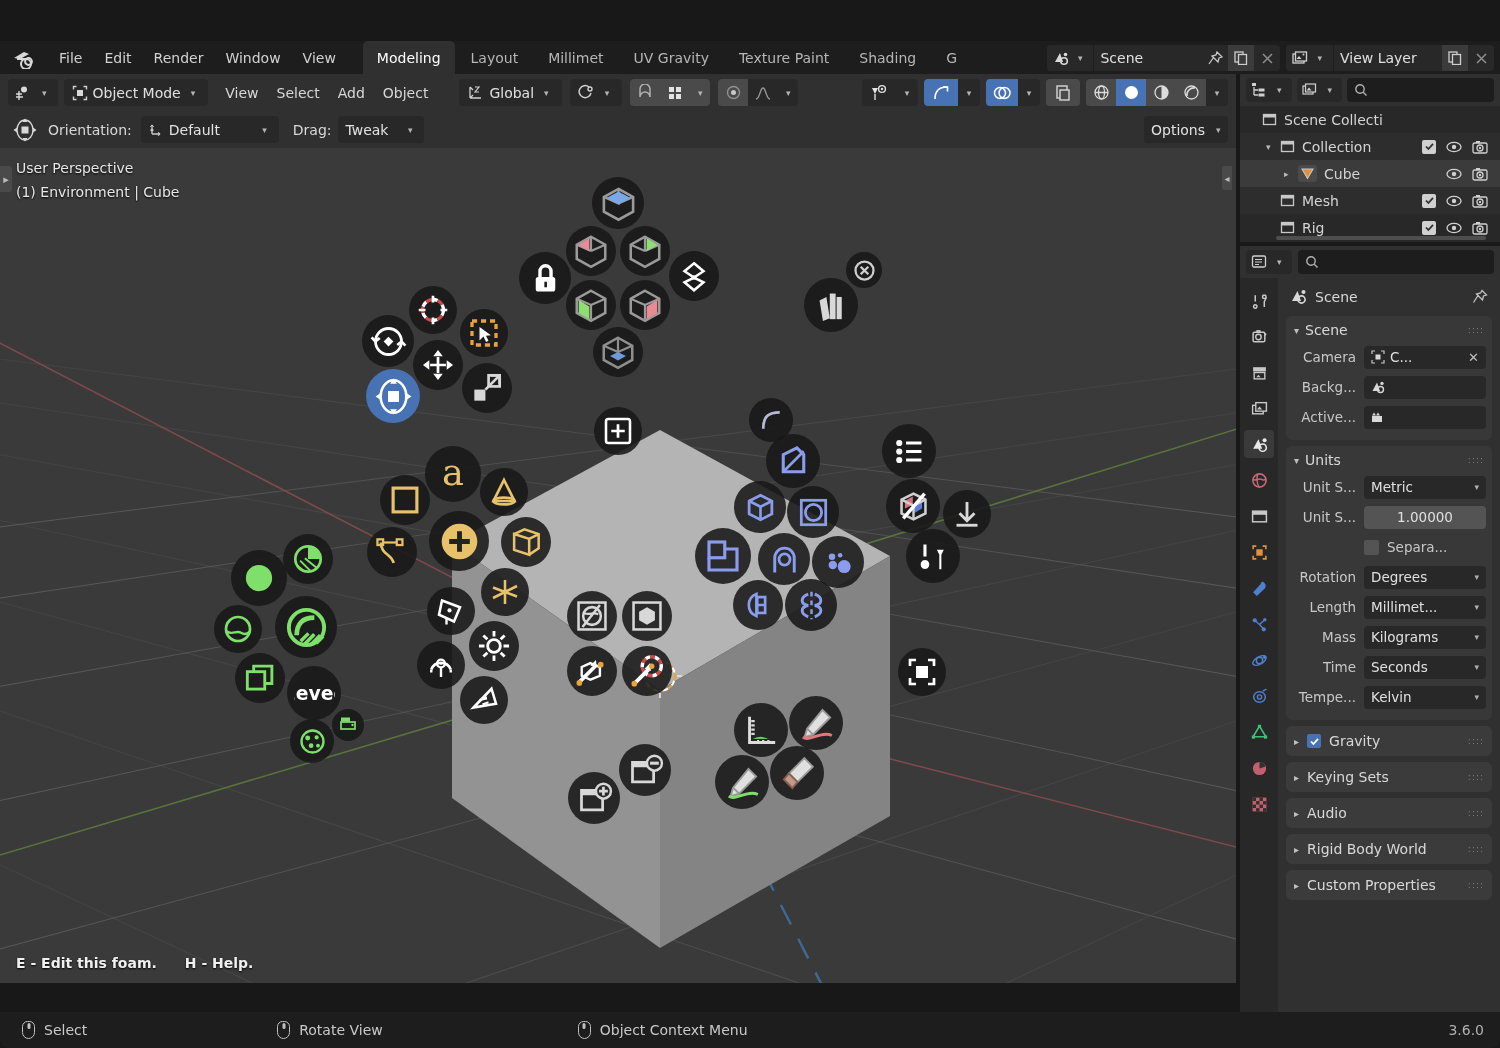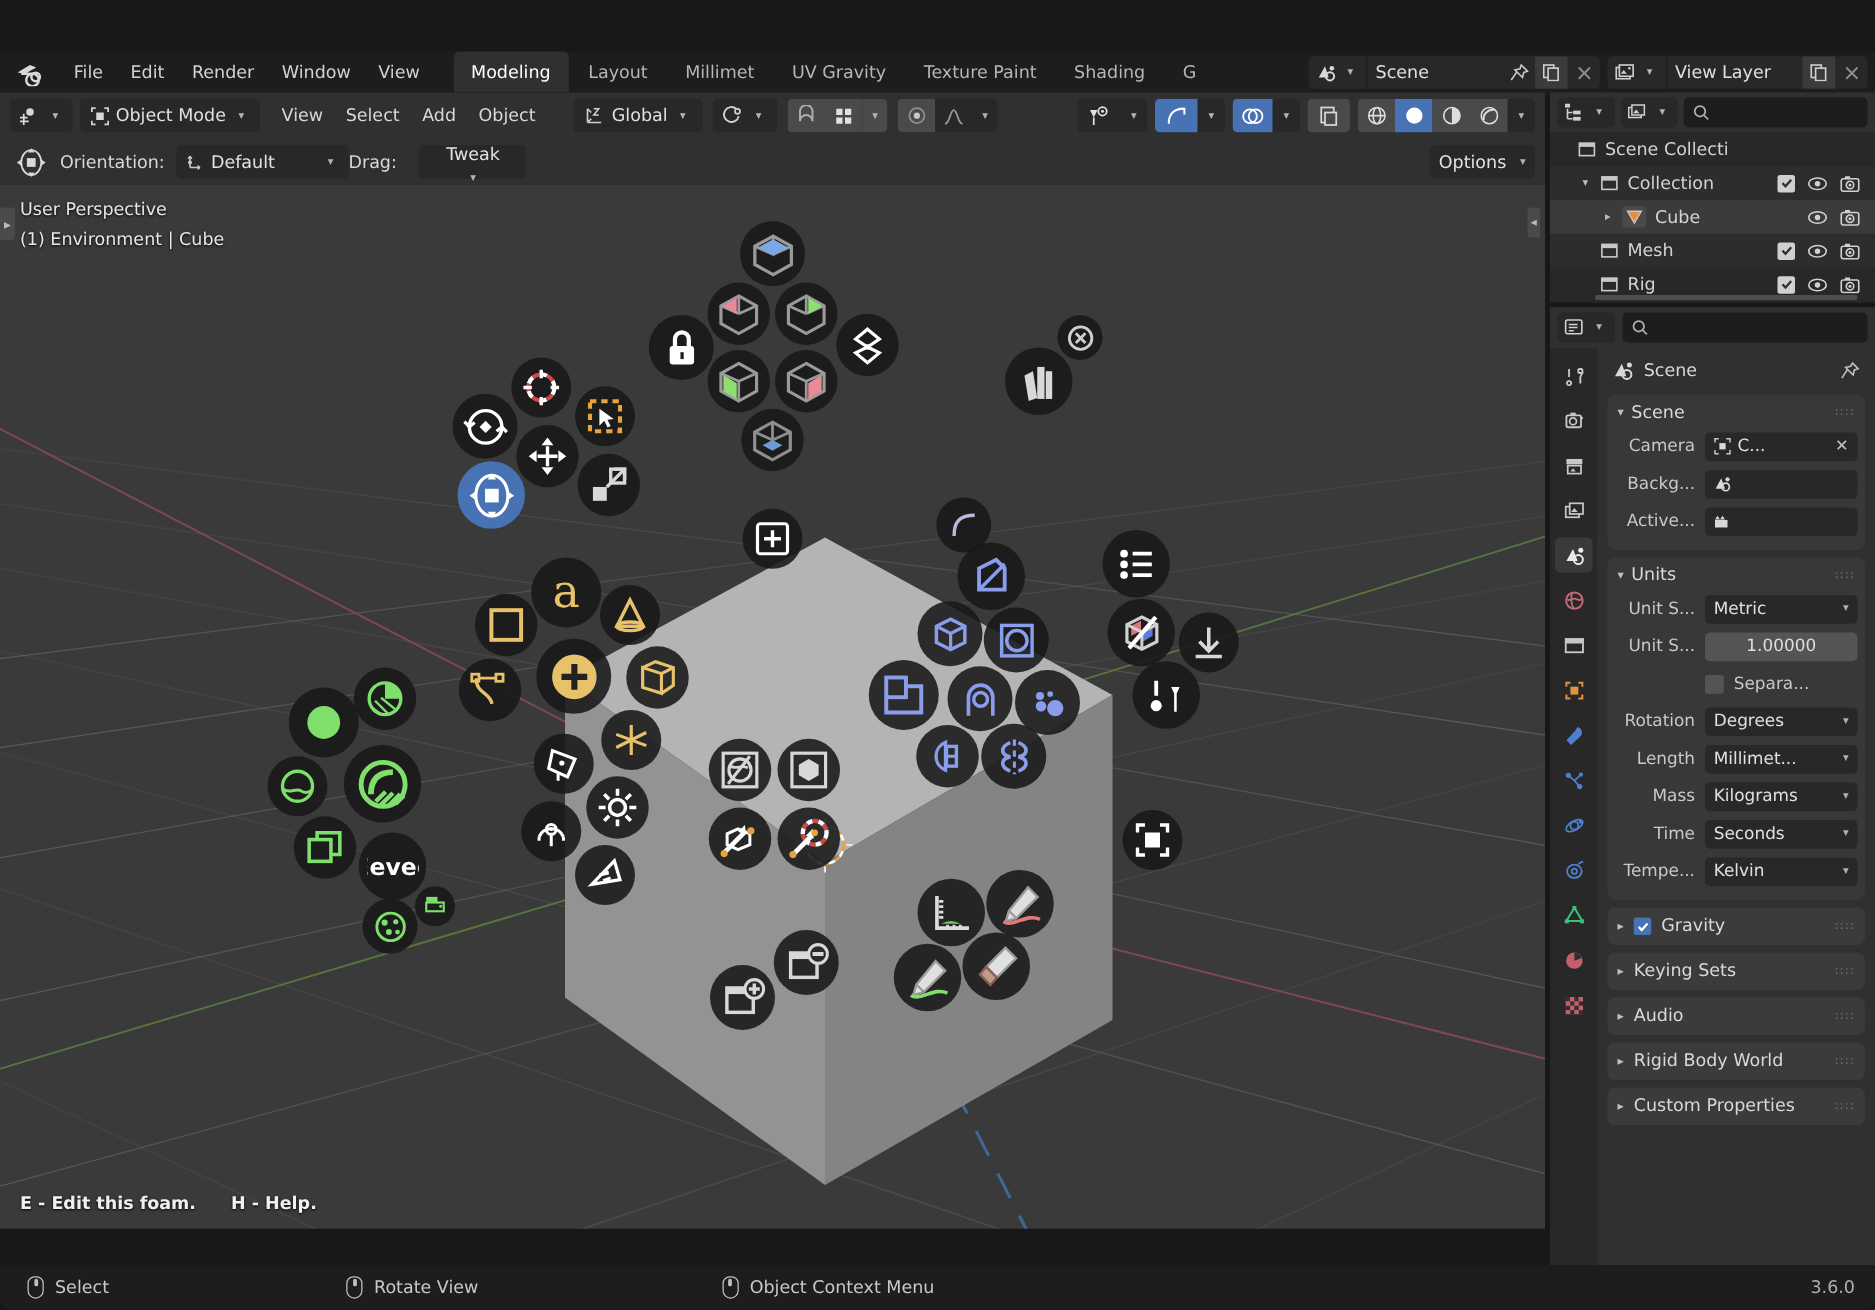--- a/index.html
+++ b/index.html
@@ -414,22 +414,22 @@
     <div class="lbl" style="margin-left:6px;">Orientation:</div>
     <div class="field" style="width:138px;margin-left:9px;">
       <svg width="15" height="15" viewBox="0 0 15 15">
         <path d="M4 12 L4 3 M4 12 L12 12" fill="none" stroke="#c8c8c8" stroke-width="1.3"></path>
         <path d="M4 3 L2.5 5 M4 3 L5.5 5 M12 12 L10 10.5 M12 12 L10 13.5" fill="none" stroke="#c8c8c8" stroke-width="1.2"></path>
         <circle cx="4" cy="8" r="1.6" fill="#c8c8c8"></circle>
       </svg>
       <span>Default</span>
       <span class="vchev chev" style="margin-left:auto;">▾</span>
     </div>
-    <div class="lbl" style="">Drag:</div>
-    <div class="field" style="width:86px;margin-left:18px;flex-direction:column;">
+    <div class="lbl" style="margin-left:14px;">Drag:</div>
+    <div class="field" style="width:86px;margin-left:7px;">
       <span>Tweak</span>
       <span class="vchev chev">▾</span>
     </div>
     <div style="flex:1"></div>
     <div class="field" style="width:84px;margin-right:0;">
       <span>Options</span>
       <span class="vchev chev">▾</span>
     </div>
   </div>
 

